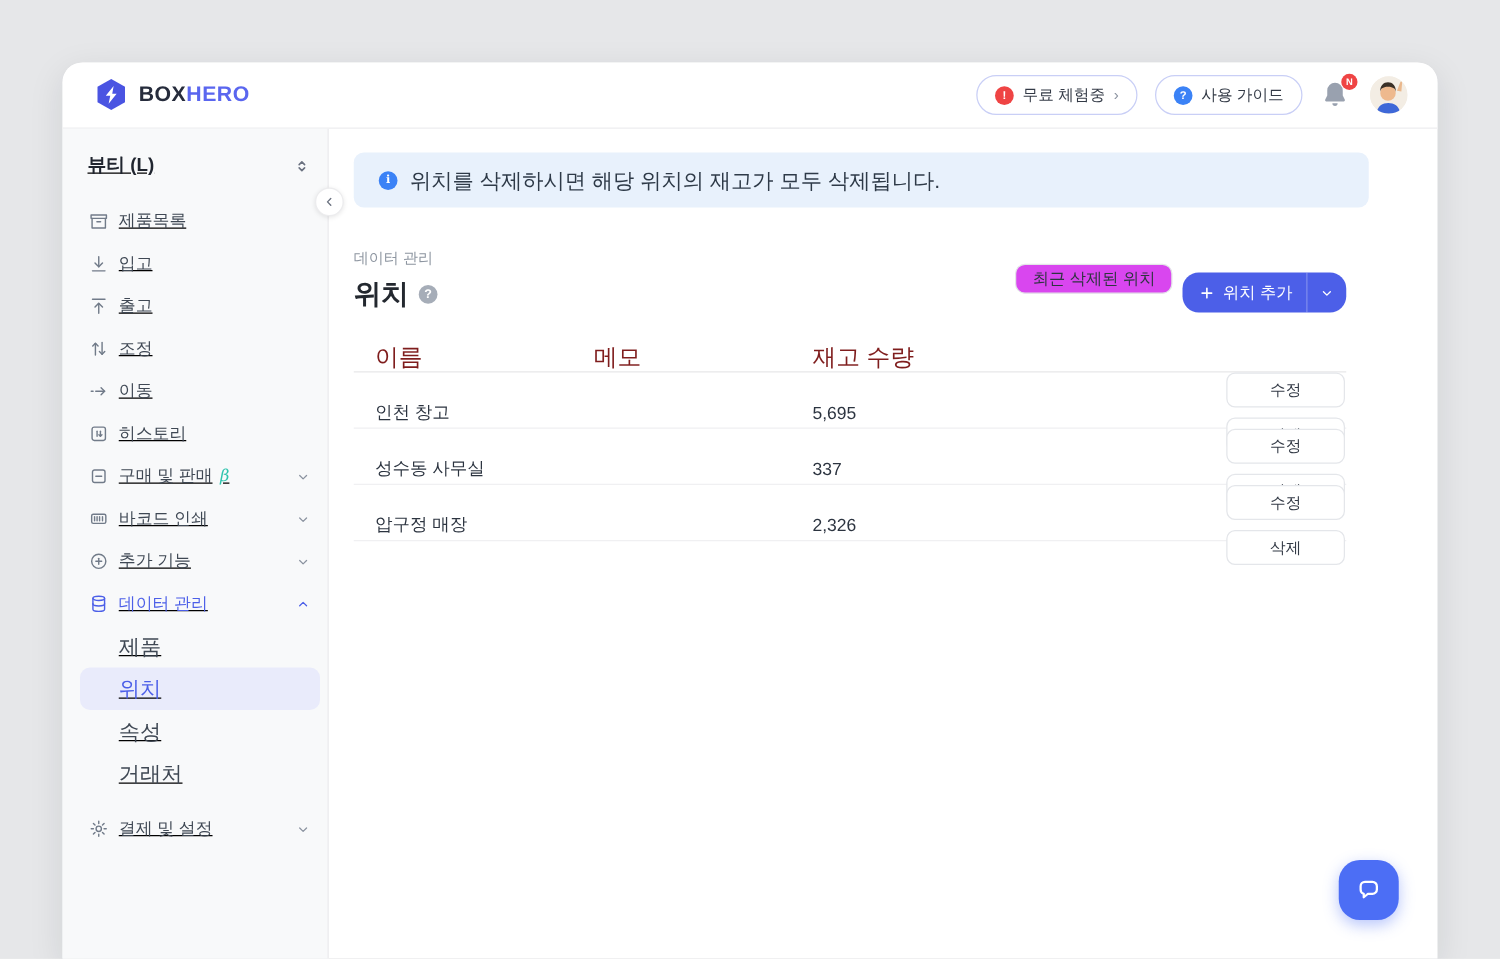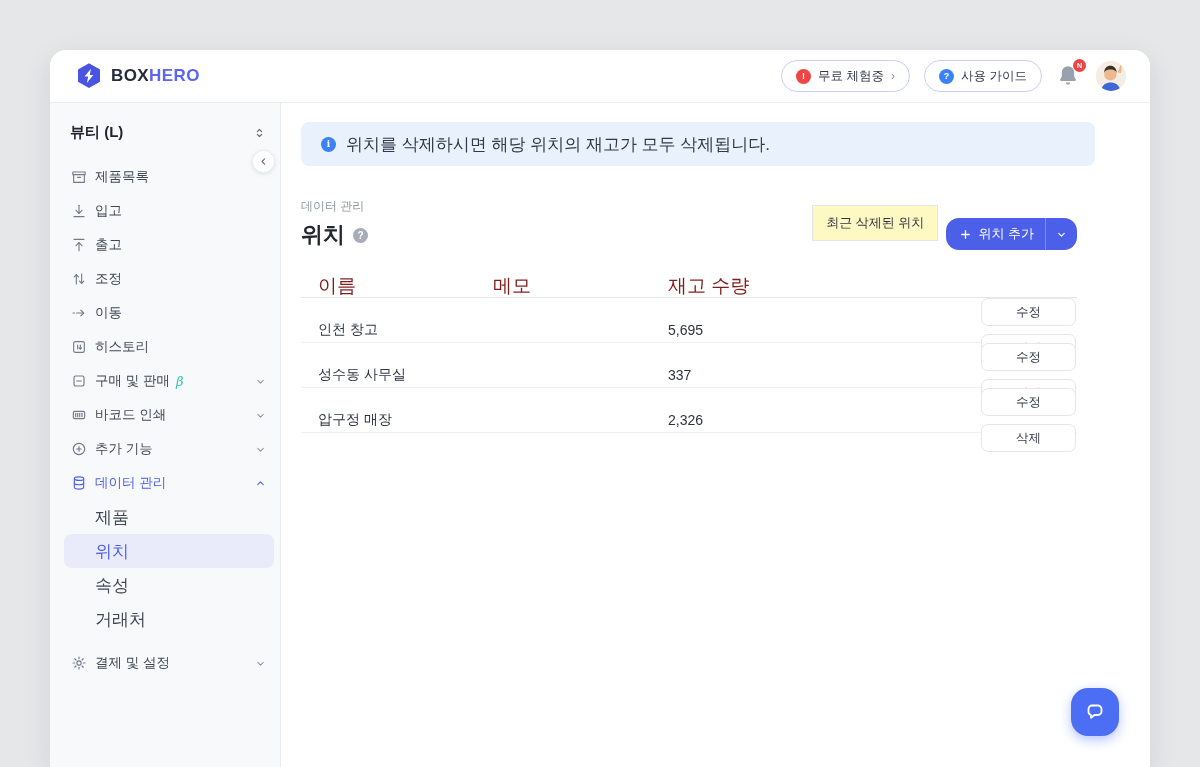--- a/index.html
+++ b/index.html
@@ -28,22 +28,22 @@
   .mini-badge.blue { background:#3b82f6; }
   .bell-wrap { position:relative; width:26px; height:26px; cursor:pointer; }
   .bell-badge { position:absolute; top:-4px; right:-4px; min-width:13px; height:13px;
     background:#ef4444; border-radius:7px; color:#fff; font-size:7.5px; font-weight:700;
     display:flex; align-items:center; justify-content:center; padding:0 2px; }
   .avatar { width:30px; height:30px; border-radius:50%; overflow:hidden; cursor:pointer;
     background:#f3ede4; flex:none; }
 
   
   .app-body { display:flex; height:664px; position:relative; }
-  .sidebar { width:231px; background:#f8f9fa; border-right:1px solid #ececee;
-    flex:none; padding-top:14px; }
+  .sidebar { width:213px; background:#f8f9fa; border-right:1px solid #ececee;
+    flex:none; padding-top:14px;text-decoration:underline; }
   .workspace { display:flex; align-items:center; padding:6px 14px 12px 20px; }
   .workspace-name { font-size:15px; font-weight:700; color:#20252f; }
   .workspace-sort { margin-left:auto; color:#6b7280; cursor:pointer; display:flex; }
   .nav { margin-top:6px; }
   .nav-item { height:34px; display:flex; align-items:center; padding:0 14px 0 21px;
     font-size:13.5px; color:#3f4854; cursor:pointer; }
   .nav-item .ico { width:16px; height:16px; margin-right:8px; color:#717b89;
     display:flex; align-items:center; justify-content:center; flex:none; }
   .nav-item .chev { margin-left:auto; color:#8b93a0; display:flex; }
   .nav-item.active { color:#4c5fe8; }
@@ -68,22 +68,22 @@
 
   .page-head { margin-top:30px; margin-right:53px; display:flex;
     align-items:flex-end; justify-content:space-between; }
   .breadcrumb { font-size:12px; color:#8d95a0; }
   .title-row { display:flex; align-items:center; gap:8px; margin-top:5px; }
   .page-title { font-size:22px; font-weight:700; color:#23282f; }
   .help-circle { width:15px; height:15px; border-radius:50%; background:#a6adb8;
     color:#fff; font-size:10px; font-weight:700; display:flex; align-items:center;
     justify-content:center; cursor:pointer; }
   .head-actions { display:flex; gap:8px; align-items:center; }
-  .btn-white { height:36px; padding:0 13px; background:#fef9c3; border:1px solid #e3e5e8;
-    border-radius:0; font-size:13px; color:#2e3540; cursor:pointer; }
+  .btn-white { height:24px; padding:0 13px; background:#d946ef; border:1px solid #e3e5e8;
+    border-radius:8px; font-size:13px; color:#2e3540; cursor:pointer; }
   .btn-primary { height:32px; display:flex; align-items:stretch; background:#4c5fe8;
     border-radius:13px; color:#fff; overflow:hidden; cursor:pointer;margin-top:22px; }
   .btn-primary .main-seg { display:flex; align-items:center; gap:6px;
     padding:0 11px 0 13px; font-size:13px; font-weight:500; }
   .btn-primary .drop-seg { display:flex; align-items:center; padding:0 10px;
     border-left:1px solid rgba(255,255,255,.28); }
 
   
   .table { margin-top:17px; margin-right:53px; }
   .t-head { display:grid; grid-template-columns:175px 175px 1fr 96px; height:31px;

